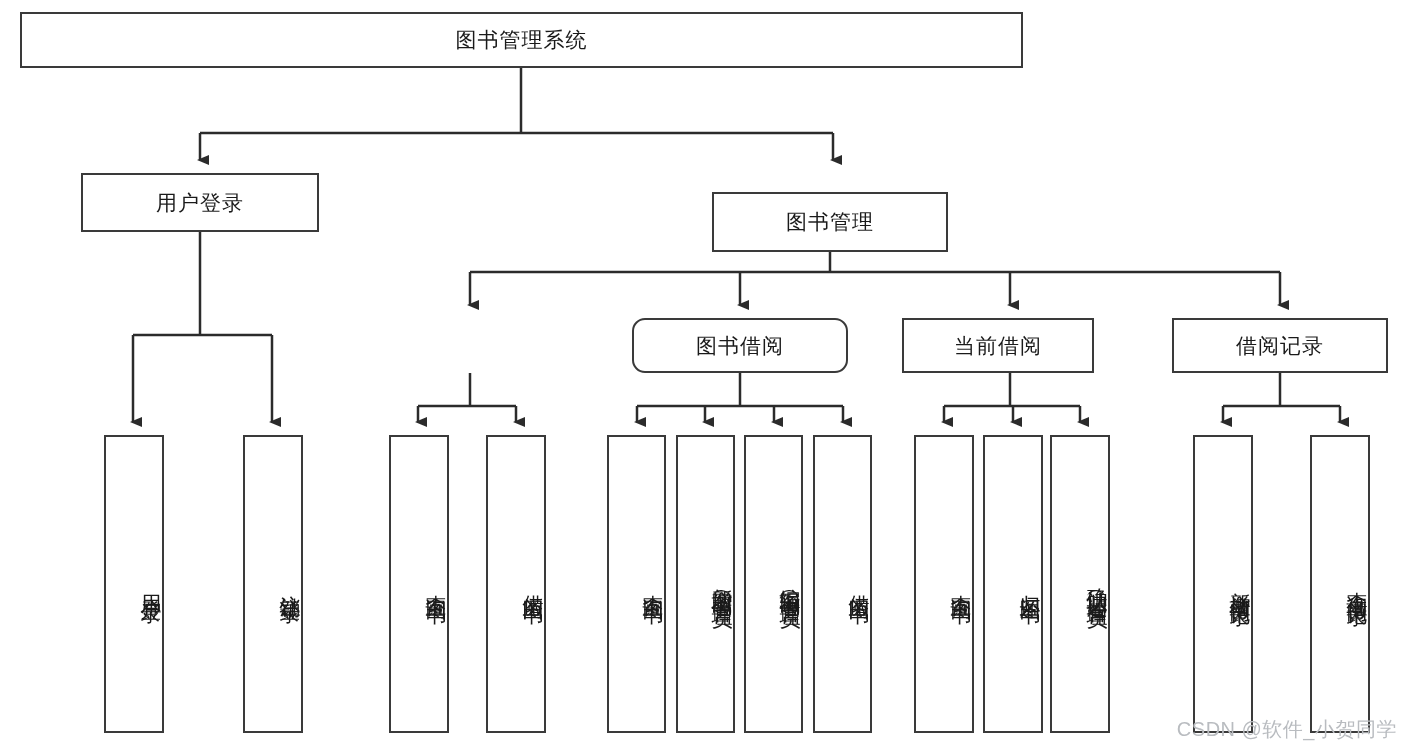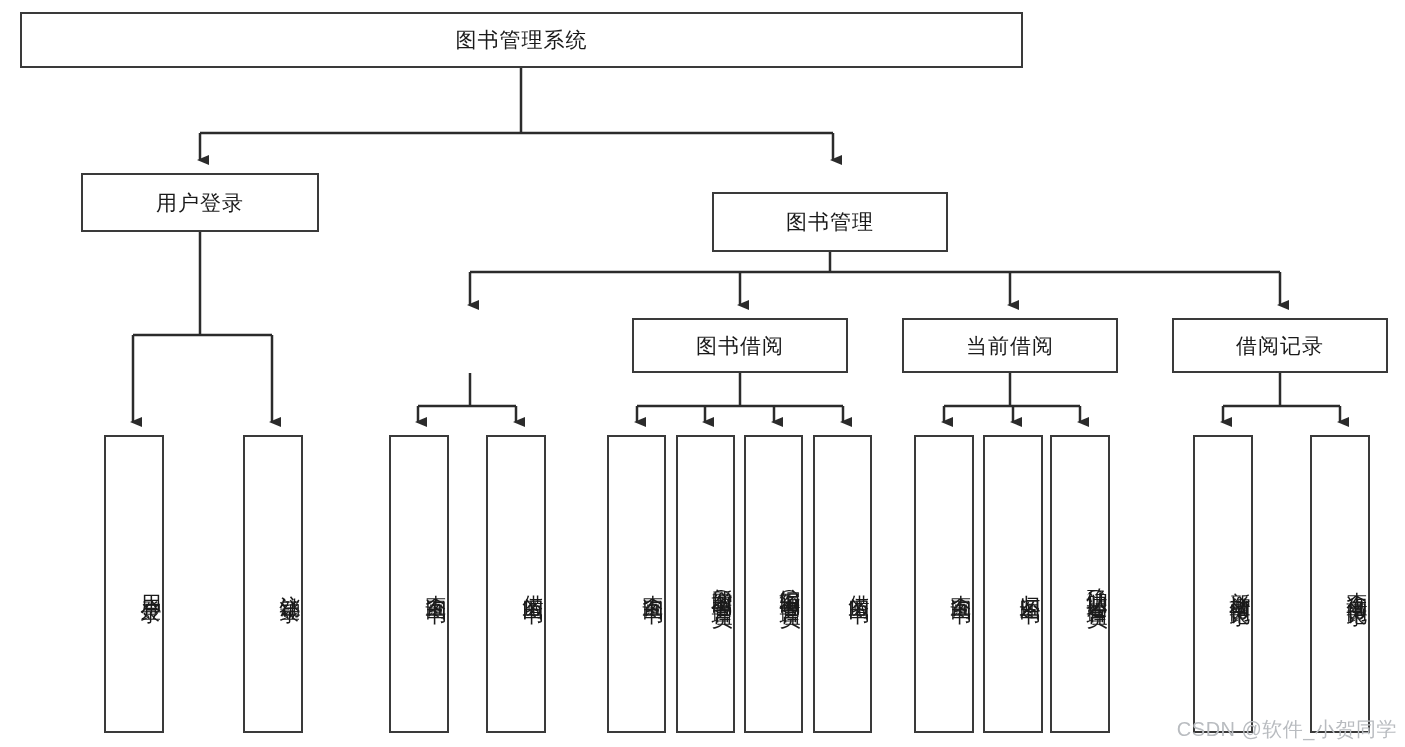--- a/index.html
+++ b/index.html
@@ -113,22 +113,22 @@
       <path d="M1223,406 L1223,422" marker-end="url(#arrow)"></path>
       <path d="M1340,406 L1340,422" marker-end="url(#arrow)"></path>
     </g>
   </svg>
 
   <div class="node horiz" style="left: 20px; top: 12px; width: 1003px; height: 56px;">图书管理系统</div>
 
   <div class="node horiz" style="left: 81px; top: 173px; width: 238px; height: 59px;">用户登录</div>
   <div class="node horiz" style="left: 712px; top: 172px; width: 236px; height: 60px; margin-top: 20px;">图书管理</div>
 
-  <div class="node horiz" style="left: 632px; top: 318px; width: 216px; height: 55px;">图书借阅</div>
-  <div class="node horiz" style="left: 902px; top: 318px; width: 216px; height: 55px;">当前借阅</div>
+  <div class="node horiz" style="left: 632px; top: 318px; width: 216px; height: 55px; border-radius: 13px;">图书借阅</div>
+  <div class="node horiz" style="left: 902px; top: 318px; width: 192px; height: 55px;">当前借阅</div>
   <div class="node horiz" style="left: 1172px; top: 318px; width: 216px; height: 55px;">借阅记录</div>
 
   <div class="node vert" style="left: 104px; top: 435px; width: 60px; height: 298px;">用户登录</div>
   <div class="node vert" style="left: 243px; top: 435px; width: 60px; height: 298px;">注销登录</div>
   <div class="node vert" style="left: 389px; top: 435px; width: 60px; height: 298px;">查询图书</div>
   <div class="node vert" style="left: 486px; top: 435px; width: 60px; height: 298px;">借阅图书</div>
   <div class="node vert" style="left: 607px; top: 435px; width: 59px; height: 298px;">查询图书</div>
   <div class="node vert" style="left: 676px; top: 435px; width: 59px; height: 298px;">新增图书（管理员）</div>
   <div class="node vert" style="left: 744px; top: 435px; width: 59px; height: 298px;">编辑图书（管理员）</div>
   <div class="node vert" style="left: 813px; top: 435px; width: 59px; height: 298px;">借阅图书</div>

